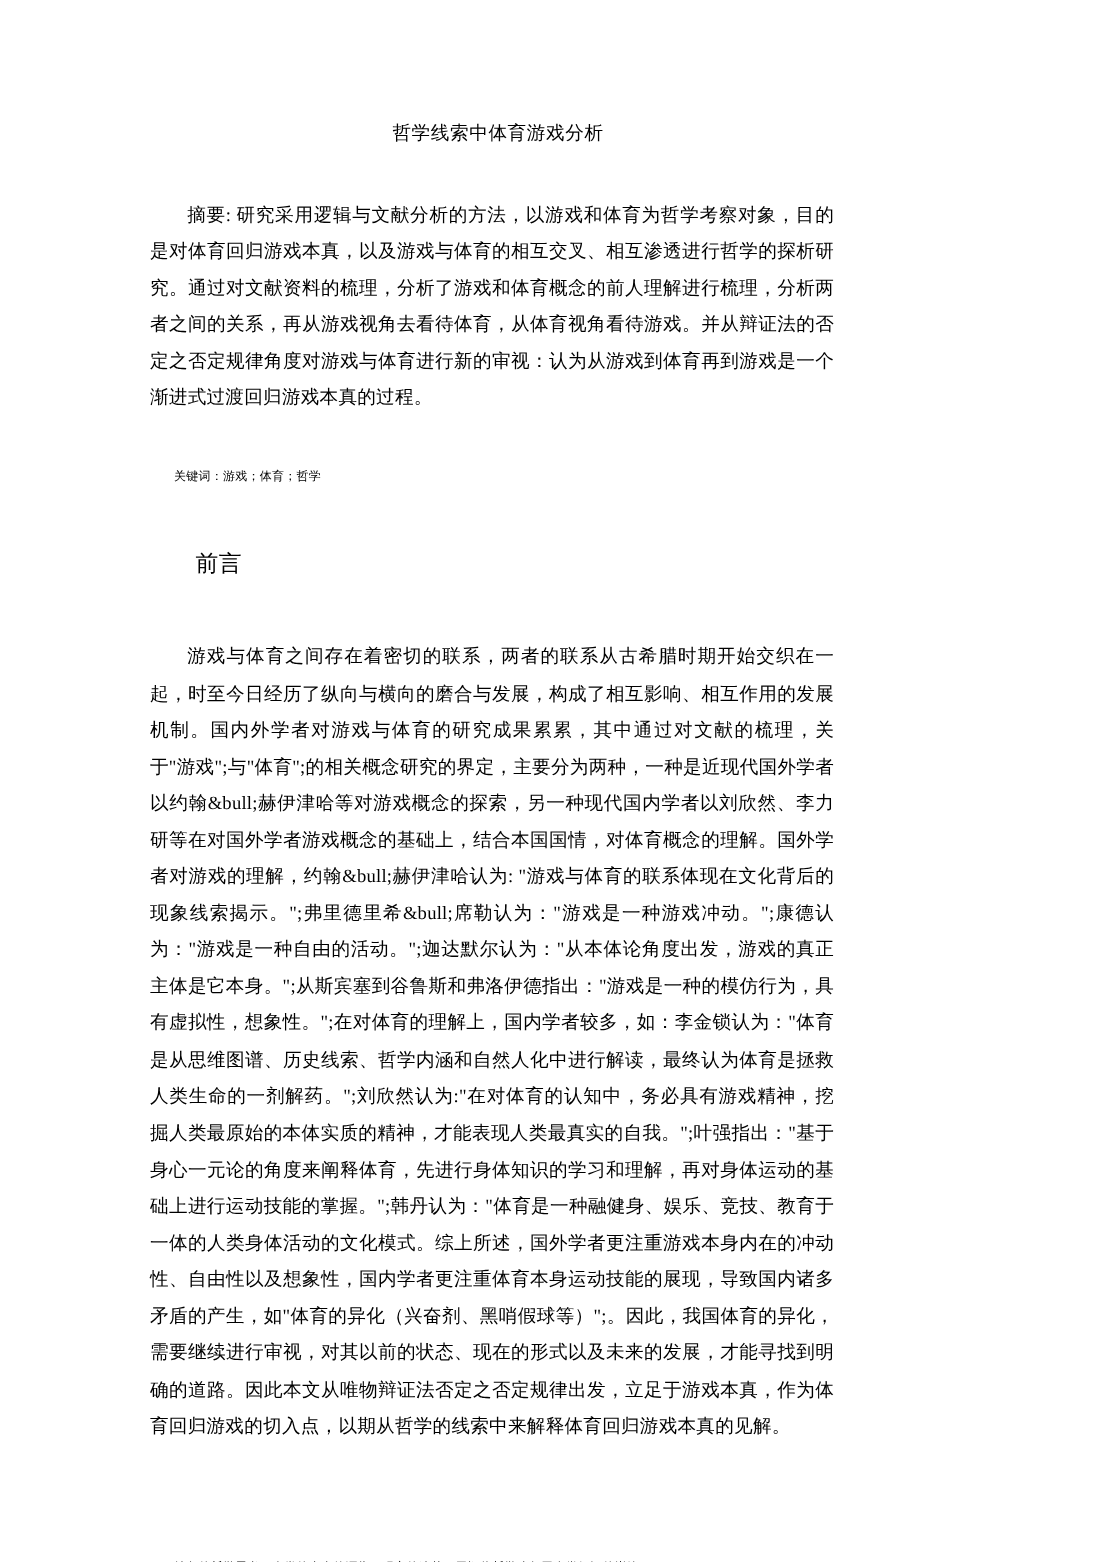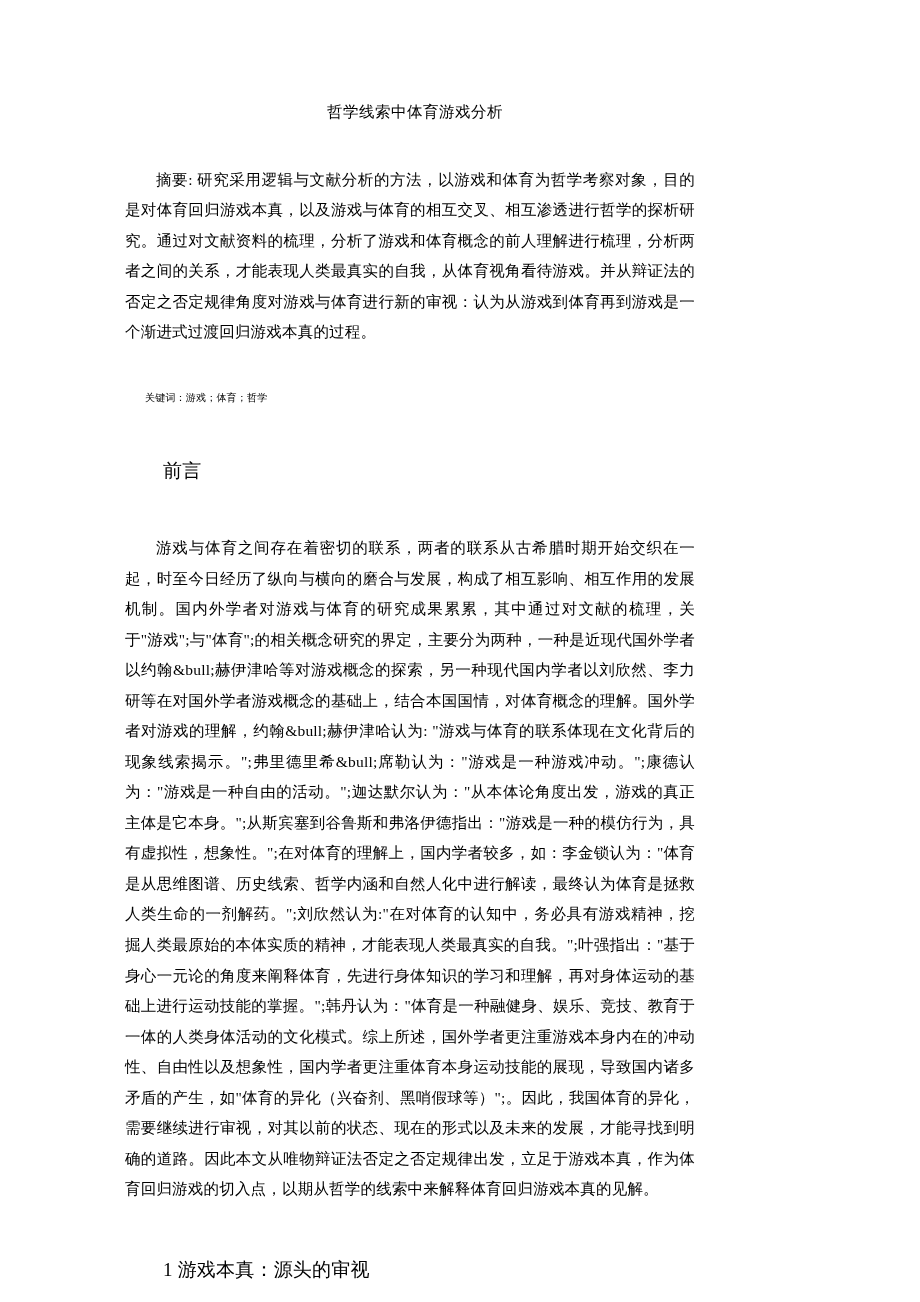--- a/index.html
+++ b/index.html
@@ -62,35 +62,34 @@
 </style>
 </head>
 <body>
 
 <div class="page">
 
   <div class="doc-title">哲学线索中体育游戏分析</div>
 
   <div class="gap-1"></div>
 
-  <p class="body-par">摘要: 研究采用逻辑与文献分析的方法，以游戏和体育为哲学考察对象，目的是对体育回归游戏本真，以及游戏与体育的相互交叉、相互渗透进行哲学的探析研究。通过对文献资料的梳理，分析了游戏和体育概念的前人理解进行梳理，分析两者之间的关系，才能表现人类最真实的自我，从体育视角看待游戏。并从辩证法的否定之否定规律角度对游戏与体育进行新的审视：认为从游戏到体育再到游戏是一个渐进式过渡回归游戏本真的过程。</p>
+  <p class="body-par">摘要: 研究采用逻辑与文献分析的方法，以游戏和体育为哲学考察对象，目的是对体育回归游戏本真，以及游戏与体育的相互交叉、相互渗透进行哲学的探析研究。通过对文献资料的梳理，分析了游戏和体育概念的前人理解进行梳理，分析两者之间的关系，再从游戏视角去看待体育，从体育视角看待游戏。并从辩证法的否定之否定规律角度对游戏与体育进行新的审视：认为从游戏到体育再到游戏是一个渐进式过渡回归游戏本真的过程。</p>
 
   <div class="gap-2"></div>
 
   <p class="plain-par">关键词：游戏；体育；哲学</p>
 
   <div class="gap-3"></div>
 
   <p class="section-heading">前言</p>
 
   <div class="gap-4"></div>
 
   <p class="body-par">游戏与体育之间存在着密切的联系，两者的联系从古希腊时期开始交织在一起，时至今日经历了纵向与横向的磨合与发展，构成了相互影响、相互作用的发展机制。国内外学者对游戏与体育的研究成果累累，其中通过对文献的梳理，关于"游戏";与"体育";的相关概念研究的界定，主要分为两种，一种是近现代国外学者以约翰&amp;bull;赫伊津哈等对游戏概念的探索，另一种现代国内学者以刘欣然、李力研等在对国外学者游戏概念的基础上，结合本国国情，对体育概念的理解。国外学者对游戏的理解，约翰&amp;bull;赫伊津哈认为: "游戏与体育的联系体现在文化背后的现象线索揭示。";弗里德里希&amp;bull;席勒认为："游戏是一种游戏冲动。";康德认为："游戏是一种自由的活动。";迦达默尔认为："从本体论角度出发，游戏的真正主体是它本身。";从斯宾塞到谷鲁斯和弗洛伊德指出："游戏是一种的模仿行为，具有虚拟性，想象性。";在对体育的理解上，国内学者较多，如：李金锁认为："体育是从思维图谱、历史线索、哲学内涵和自然人化中进行解读，最终认为体育是拯救人类生命的一剂解药。";刘欣然认为:"在对体育的认知中，务必具有游戏精神，挖掘人类最原始的本体实质的精神，才能表现人类最真实的自我。";叶强指出："基于身心一元论的角度来阐释体育，先进行身体知识的学习和理解，再对身体运动的基础上进行运动技能的掌握。";韩丹认为："体育是一种融健身、娱乐、竞技、教育于一体的人类身体活动的文化模式。综上所述，国外学者更注重游戏本身内在的冲动性、自由性以及想象性，国内学者更注重体育本身运动技能的展现，导致国内诸多矛盾的产生，如"体育的异化（兴奋剂、黑哨假球等）";。因此，我国体育的异化，需要继续进行审视，对其以前的状态、现在的形式以及未来的发展，才能寻找到明确的道路。因此本文从唯物辩证法否定之否定规律出发，立足于游戏本真，作为体育回归游戏的切入点，以期从哲学的线索中来解释体育回归游戏本真的见解。</p>
 
   <div class="gap-5"></div>
 
-  <p class="section-heading">1 游戏本真：源头的审视</p>
 
   <div class="gap-6"></div>
 
   <p class="plain-par">抽象的哲学思考，人类的本真的源头，现实的迷茫，无疑将哲学凌驾于人类知识的巅峰。</p>
 
 </div>
 
 </body></html>

